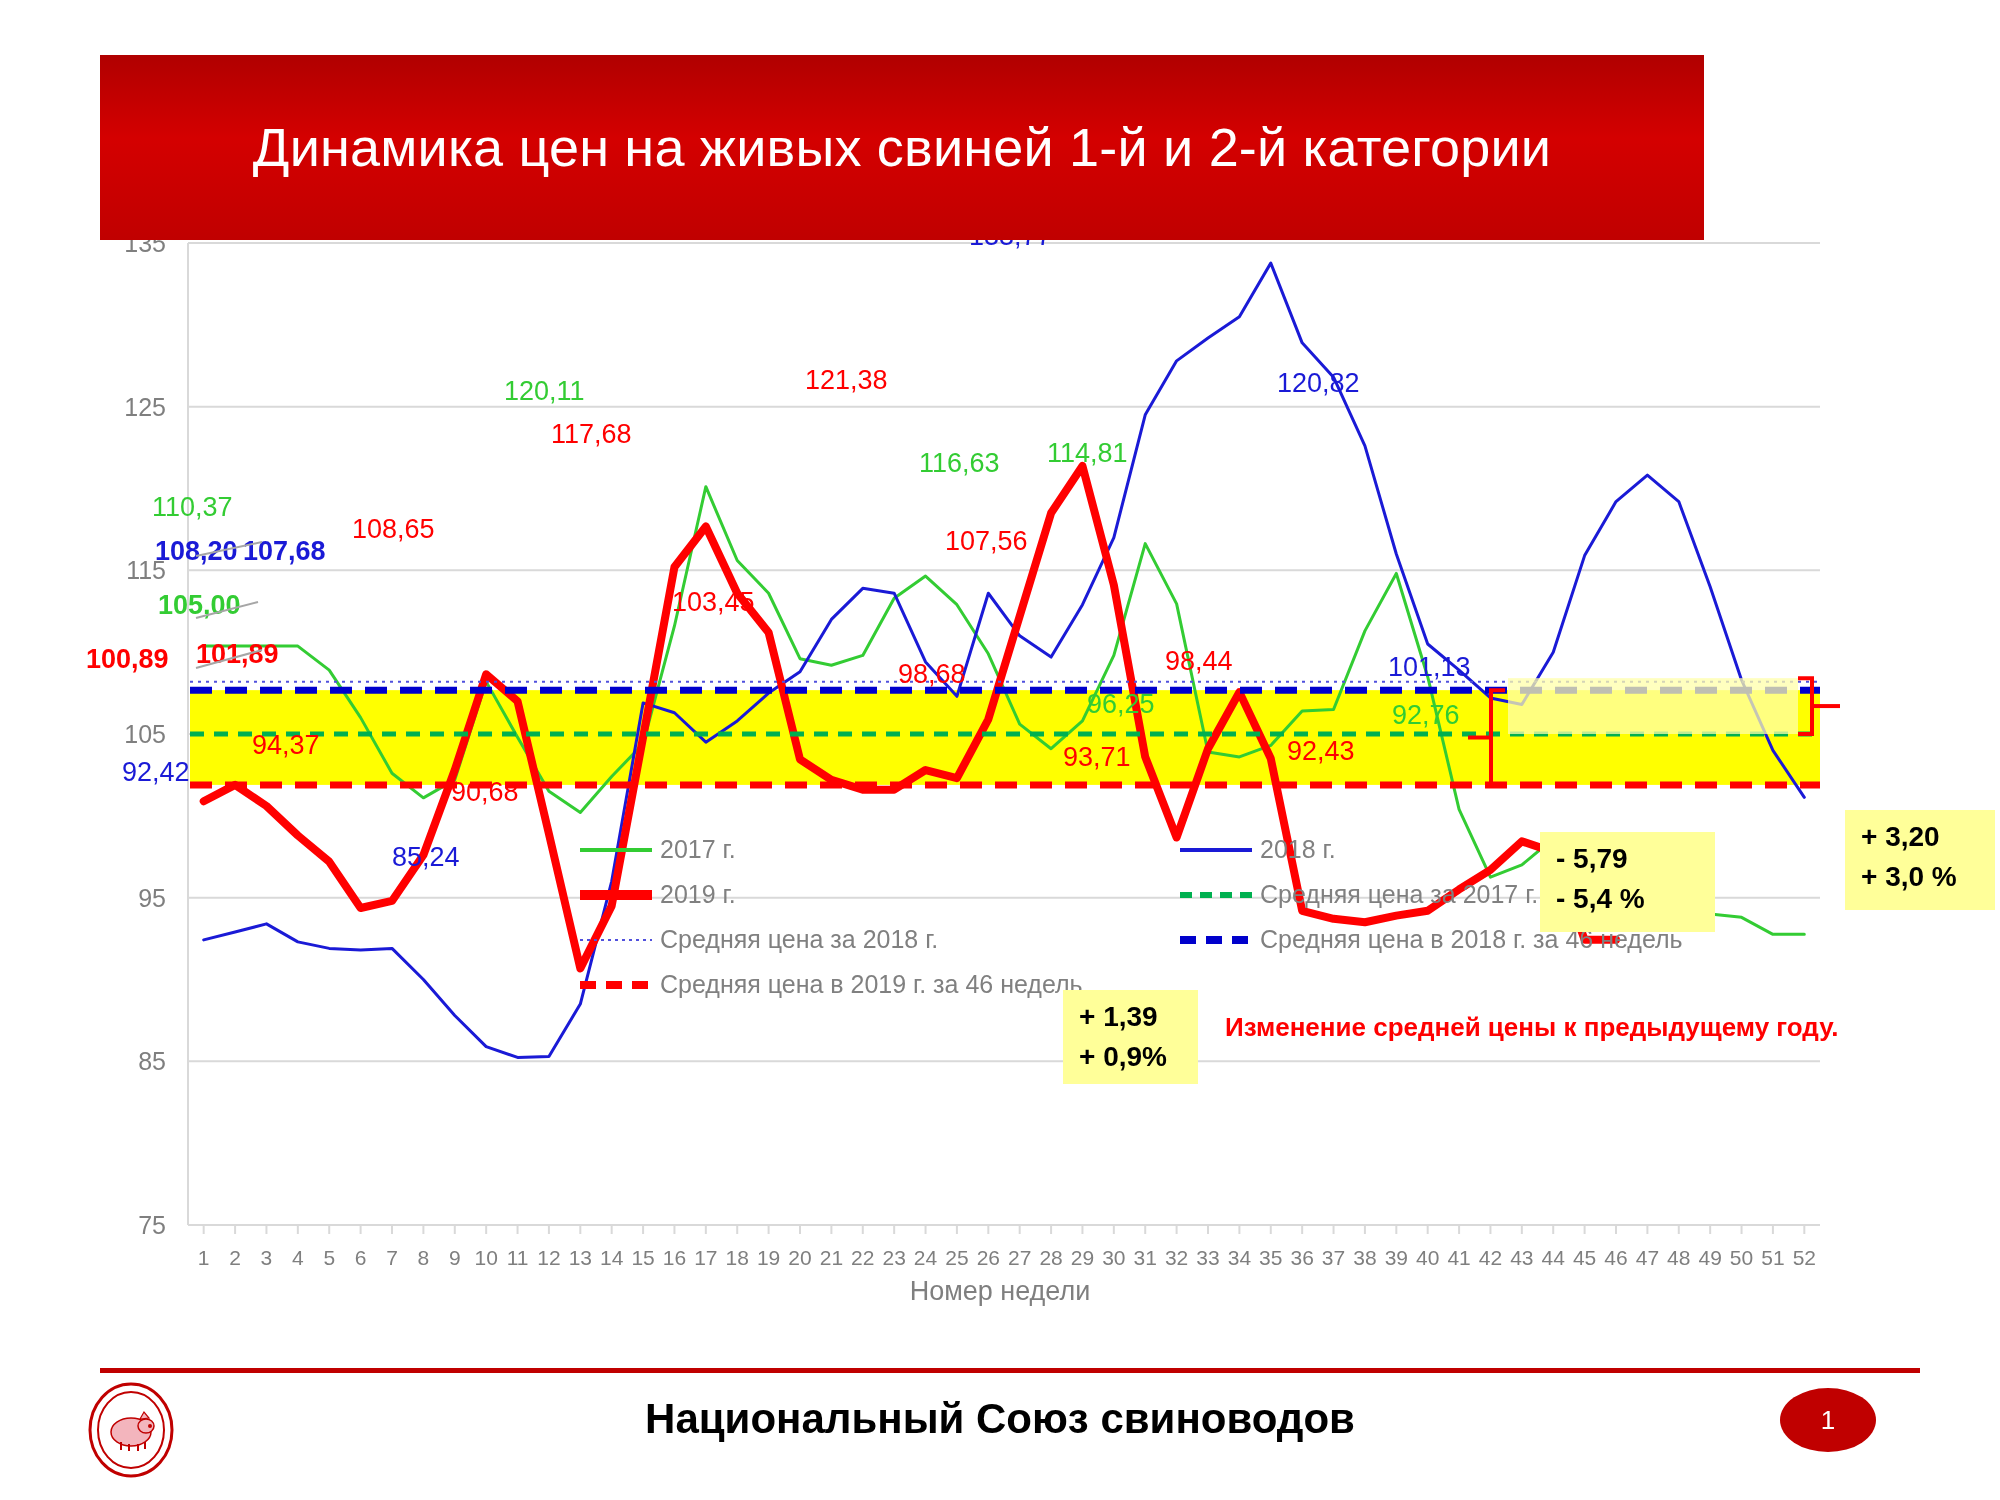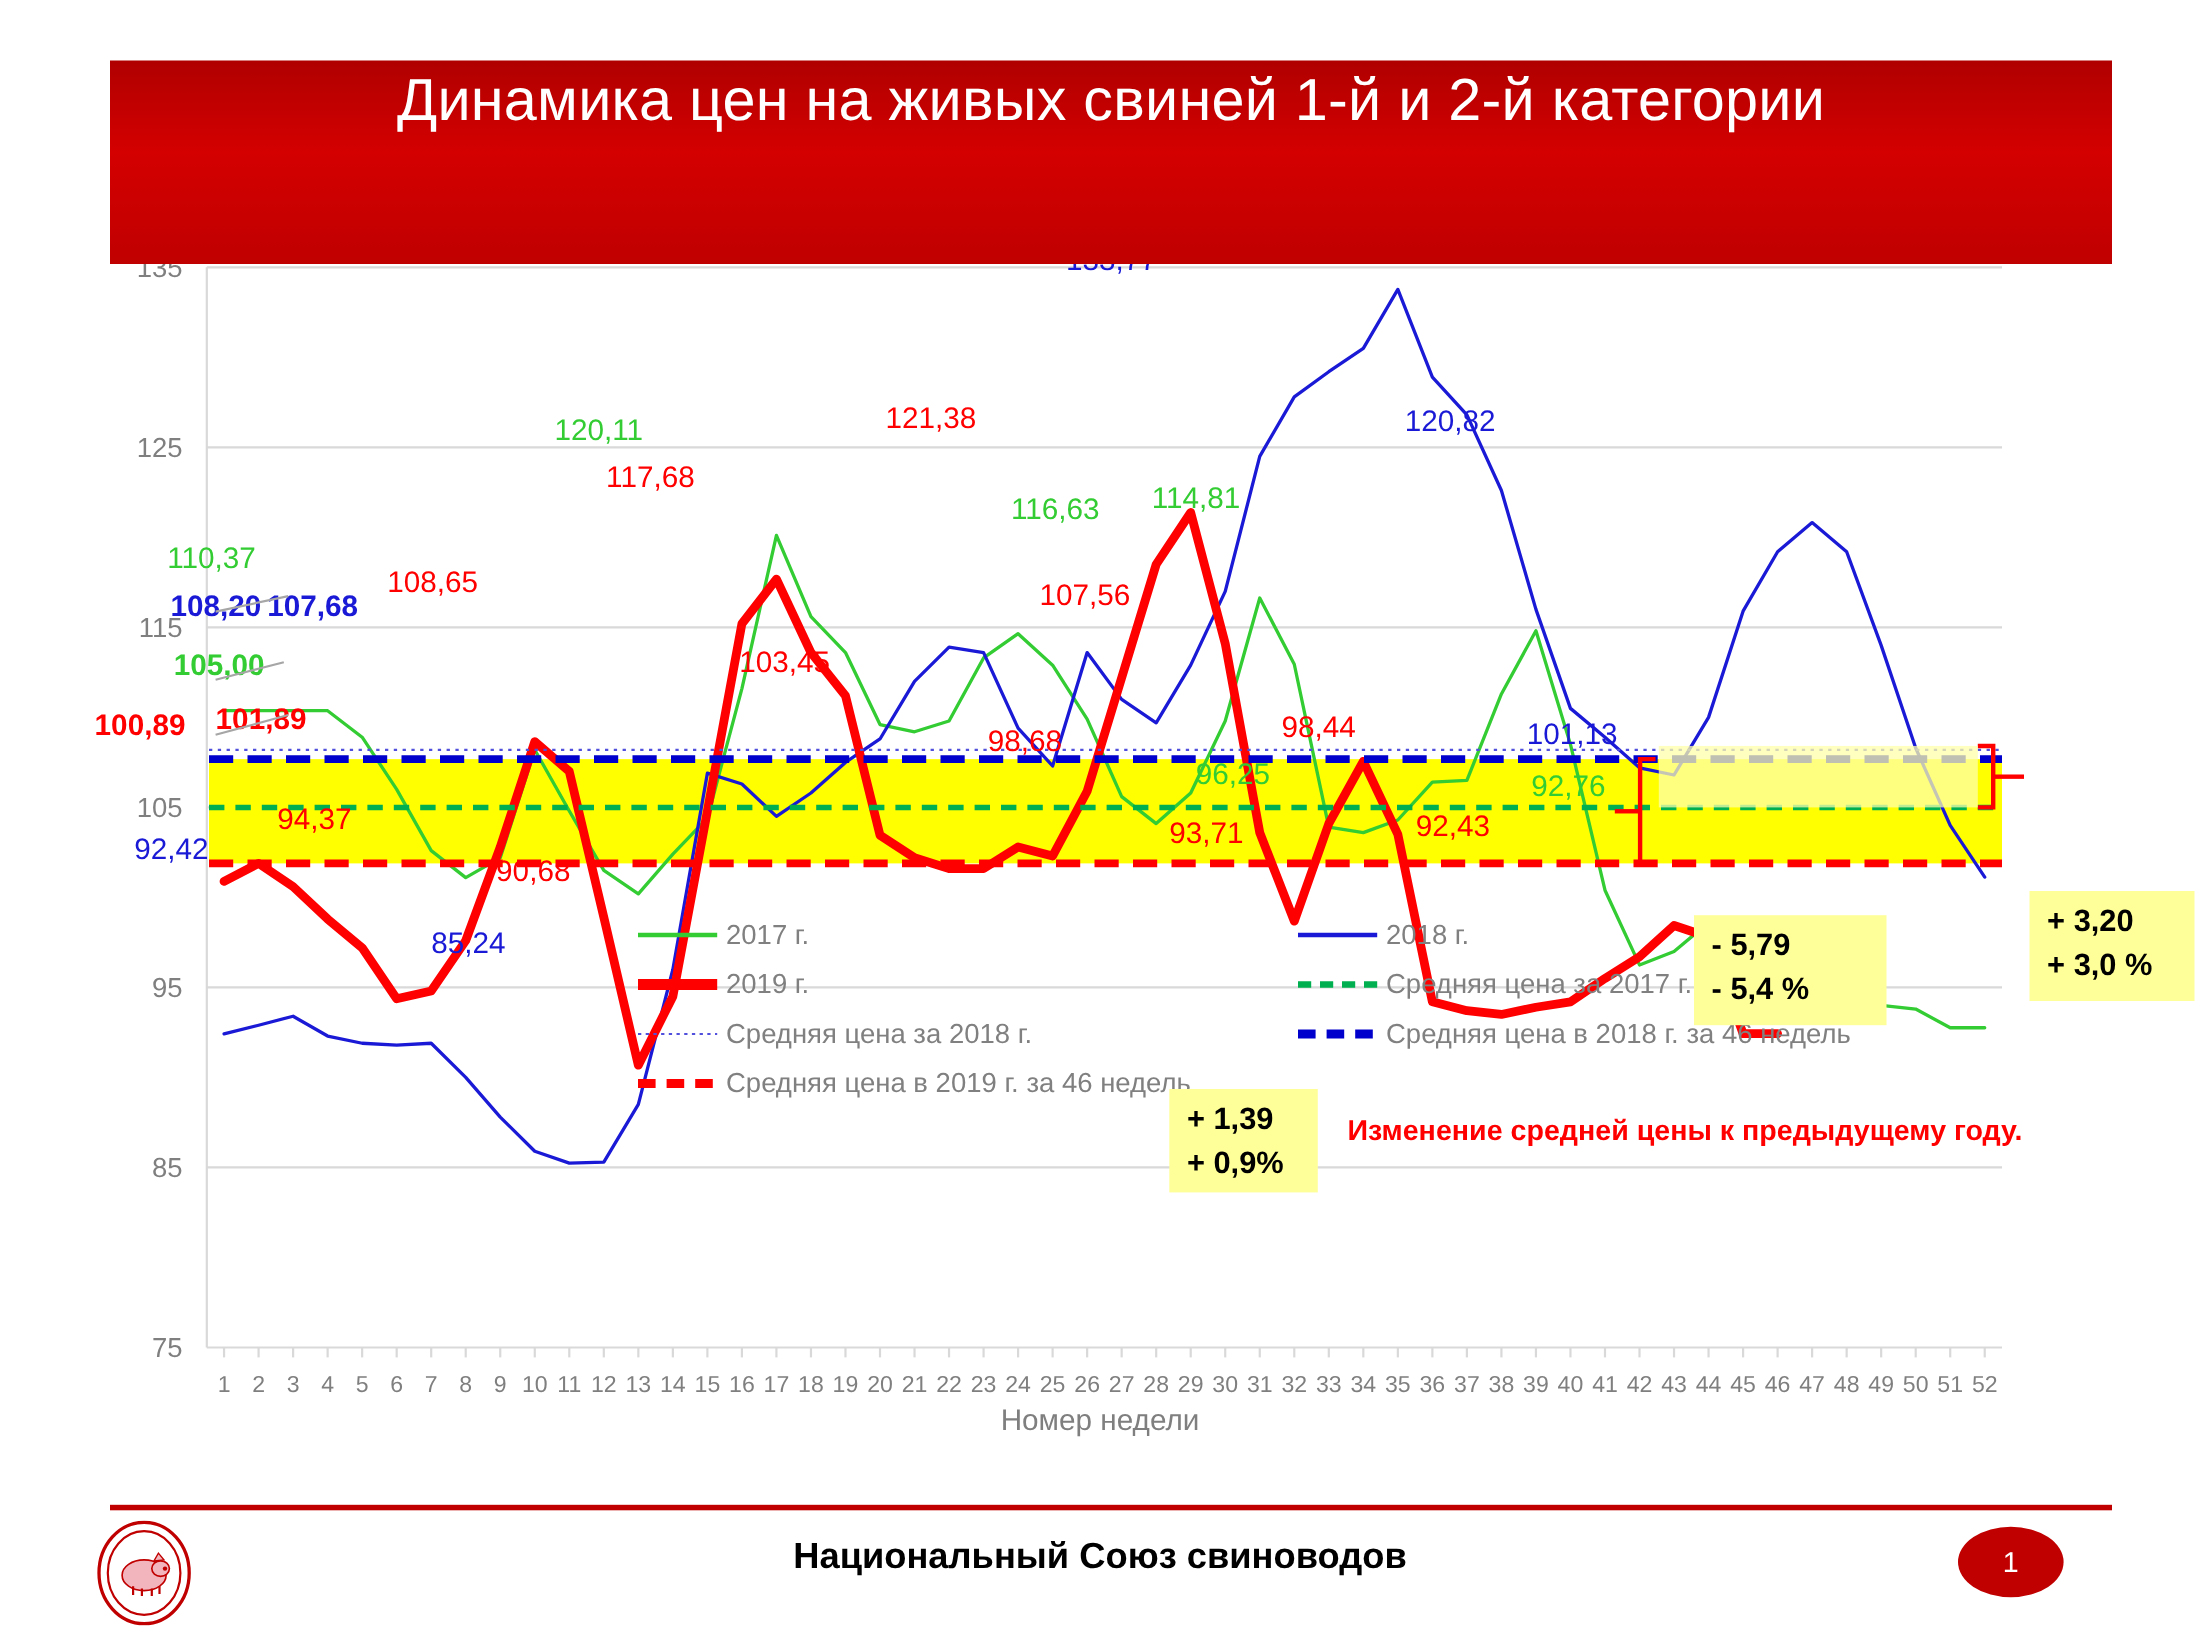--- a/index.html
+++ b/index.html
@@ -5,23 +5,23 @@
   html,body{margin:0;padding:0;}
   body{
     width:2000px;height:1500px;
     background:#ffffff;
     font-family:"Liberation Sans", sans-serif;
     overflow:hidden;
     position:relative;
   }
   
   #title-banner{
-    position:absolute;left:100px;top:55px;width:1820px;height:185px;
+    position:absolute;left:100px;top:55px;width:1604px;height:185px;
     background:linear-gradient(180deg,#b00000 0%,#d40000 45%,#c00000 100%);
-    display:flex;justify-content:center;
+    display:flex;align-items:center;justify-content:center;
     box-sizing:border-box;padding:4px 25px;
   }
   #title-text{
     color:#ffffff;font-size:54px;line-height:1.22;text-align:center;
     font-weight:400;letter-spacing:.2px;
   }
   
   #chart-area{position:absolute;left:0;top:240px;width:2000px;height:1110px;}
   svg{display:block;}
   .axis-label{fill:#7f7f7f;font-size:25px;font-family:"Liberation Sans",sans-serif;}
@@ -32,21 +32,21 @@
   .dl-green{fill:#33cc33;}
   .dl-blue{fill:#1a1ad6;}
   .dl-b{font-weight:bold;}
   .legend-text{fill:#808080;font-size:25px;font-family:"Liberation Sans",sans-serif;}
   .ann-box-text{font-family:"Liberation Sans",sans-serif;font-size:28px;font-weight:bold;fill:#000000;}
   .note-red{font-family:"Liberation Sans",sans-serif;font-size:26px;font-weight:bold;fill:#ff0000;}
   
   #footer-rule{position:absolute;left:100px;top:1368px;width:1820px;height:5px;background:#c00000;}
   #footer-title{
     position:absolute;left:0;top:1395px;width:2000px;text-align:center;
-    font-size:33px;font-weight:bold;color:#000000;font-family:"Liberation Sans",sans-serif;
+    font-size:42px;font-weight:bold;color:#000000;font-family:"Liberation Sans",sans-serif;
   }
   #footer-logo{position:absolute;left:88px;top:1382px;width:86px;height:96px;}
   #page-badge{
     position:absolute;left:1780px;top:1388px;width:96px;height:64px;
     background:#c00000;border-radius:50%;
     display:flex;align-items:center;justify-content:center;
     color:#ffffff;font-size:26px;font-family:"Liberation Sans",sans-serif;
   }
 </style>
 </head>

